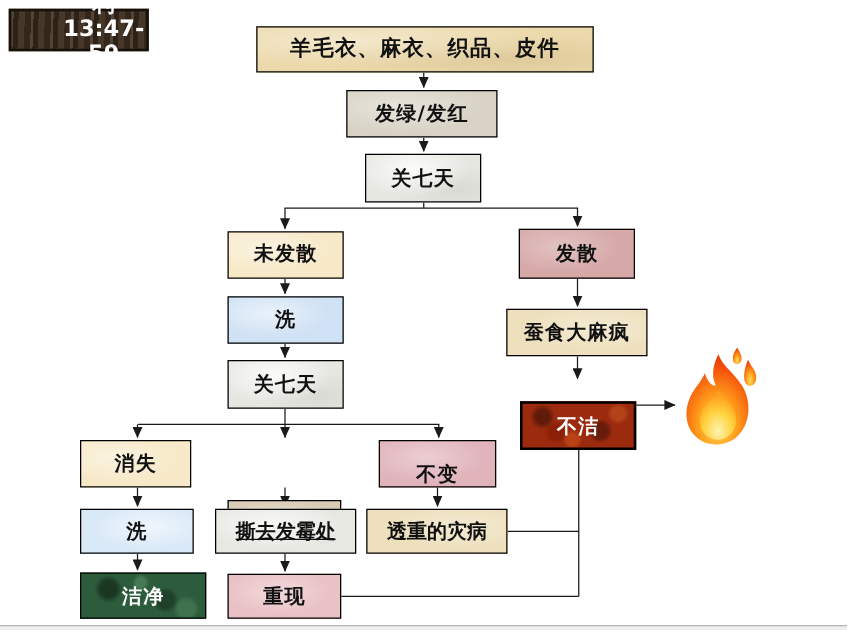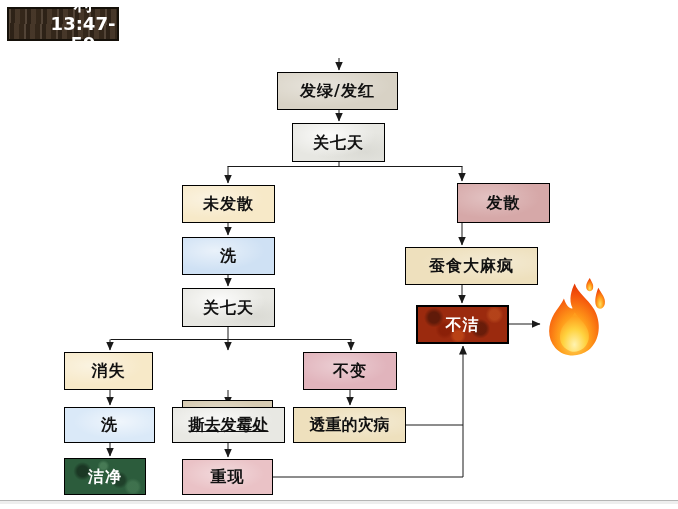--- a/index.html
+++ b/index.html
@@ -76,47 +76,48 @@
     text-align:right;
   }
   .tex-red{
     background-color:#9b2a0e;border:2px solid #000;
     background-image:
       radial-gradient(circle at 18% 30%, rgba(0,0,0,.38) 0 7%, transparent 13%),
       radial-gradient(circle at 70% 62%, rgba(0,0,0,.32) 0 9%, transparent 15%),
       radial-gradient(circle at 45% 82%, rgba(255,120,40,.3) 0 8%, transparent 14%),
       radial-gradient(circle at 86% 22%, rgba(255,140,60,.25) 0 6%, transparent 11%),
       radial-gradient(circle at 30% 65%, rgba(120,20,0,.45) 0 8%, transparent 14%);
+    margin-top: 16px;
   }
   .tex-green{
     background-color:#2c5c3c;
     background-image:
       radial-gradient(circle at 22% 35%, rgba(0,0,0,.4) 0 8%, transparent 14%),
       radial-gradient(circle at 68% 60%, rgba(0,0,0,.3) 0 9%, transparent 15%),
       radial-gradient(circle at 48% 20%, rgba(140,200,150,.28) 0 6%, transparent 12%),
       radial-gradient(circle at 85% 80%, rgba(130,190,140,.22) 0 7%, transparent 12%);
   }
   
   .n-title      {left:7px;   top:7px;   width:112px; height:34px;padding-left:40px;}
   .n-garments   {left:205px; top:21px;  width:270px; height:37px; font-size:17px;}
   .n-greenred   {left:277px; top:72px;  width:121px; height:38px;}
   .n-shut1      {left:292px; top:123px; width:93px;  height:39px;}
   .n-notspread  {left:182px; top:185px; width:93px;  height:38px;font-family:Liberation Serif, serif;}
-  .n-spread     {left:415px; top:183px; width:93px;  height:40px;margin-left:42px;}
+  .n-spread     {left:415px; top:183px; width:93px;  height:40px;}
   .n-wash1      {left:182px; top:237px; width:93px;  height:38px;}
-  .n-fretting   {left:405px; top:247px; width:133px; height:38px;}
+  .n-fretting   {left:405px; top:247px; width:113px; height:38px;}
   .n-shut2      {left:182px; top:288px; width:93px;  height:39px;}
   .n-unclean    {left:416px; top:305px; width:93px;  height:39px;}
   .n-disappear  {left:64px;  top:352px; width:89px;  height:38px;}
   .n-darkened   {left:182px; top:352px; width:91px;  height:38px;}
-  .n-unchanged  {left:303px; top:352px; width:94px;  height:38px;}
+  .n-unchanged  {left:303px; top:352px; width:94px;  height:38px;align-items:flex-end;}
   .n-wash2      {left:64px;  top:407px; width:91px;  height:36px;}
   .n-tear       {left:172px; top:407px; width:113px; height:36px; letter-spacing:0;}
   .n-plague     {left:293px; top:407px; width:113px; height:36px; letter-spacing:0;}
-  .n-clean      {left:64px;  top:458px; width:82px;  height:37px;}
+  .n-clean      {left:64px;  top:458px; width:101px;  height:37px;}
   .n-reappear   {left:182px; top:459px; width:91px;  height:36px;}
   .connectors{position:absolute;left:0;top:0;width:678px;height:509px;}
   .fire{position:absolute;left:543px;top:277px;width:72px;height:86px;}
   .slide-edge{position:absolute;left:0;top:500px;width:678px;height:3px;
     border-top:1px solid #b5b5b5;background:#eeeeee;}
 </style>
 </head>
 <body>
 
 <div class="stage">
@@ -147,20 +148,23 @@
       <path marker-end="url(#ah)" d="M228,443 V457"></path>
       <path marker-end="url(#ah)" d="M350,390 V405"></path>
       <path marker-end="url(#ah)" d="M463,477 V346"></path>
     </g>
   </svg>
 
   <div class="box tex-wood light-text n-title">
     <span>利13:47-59</span>
   </div>
 
+  <div class="box tex-parchment n-garments">
+    <span>羊毛衣、麻衣、织品、皮件</span>
+  </div>
 
   <div class="box tex-graytan n-greenred">
     <span>发绿/发红</span>
   </div>
 
   <div class="box tex-marble n-shut1">
     <span>关七天</span>
   </div>
 
   <div class="box tex-cream-light n-notspread">

